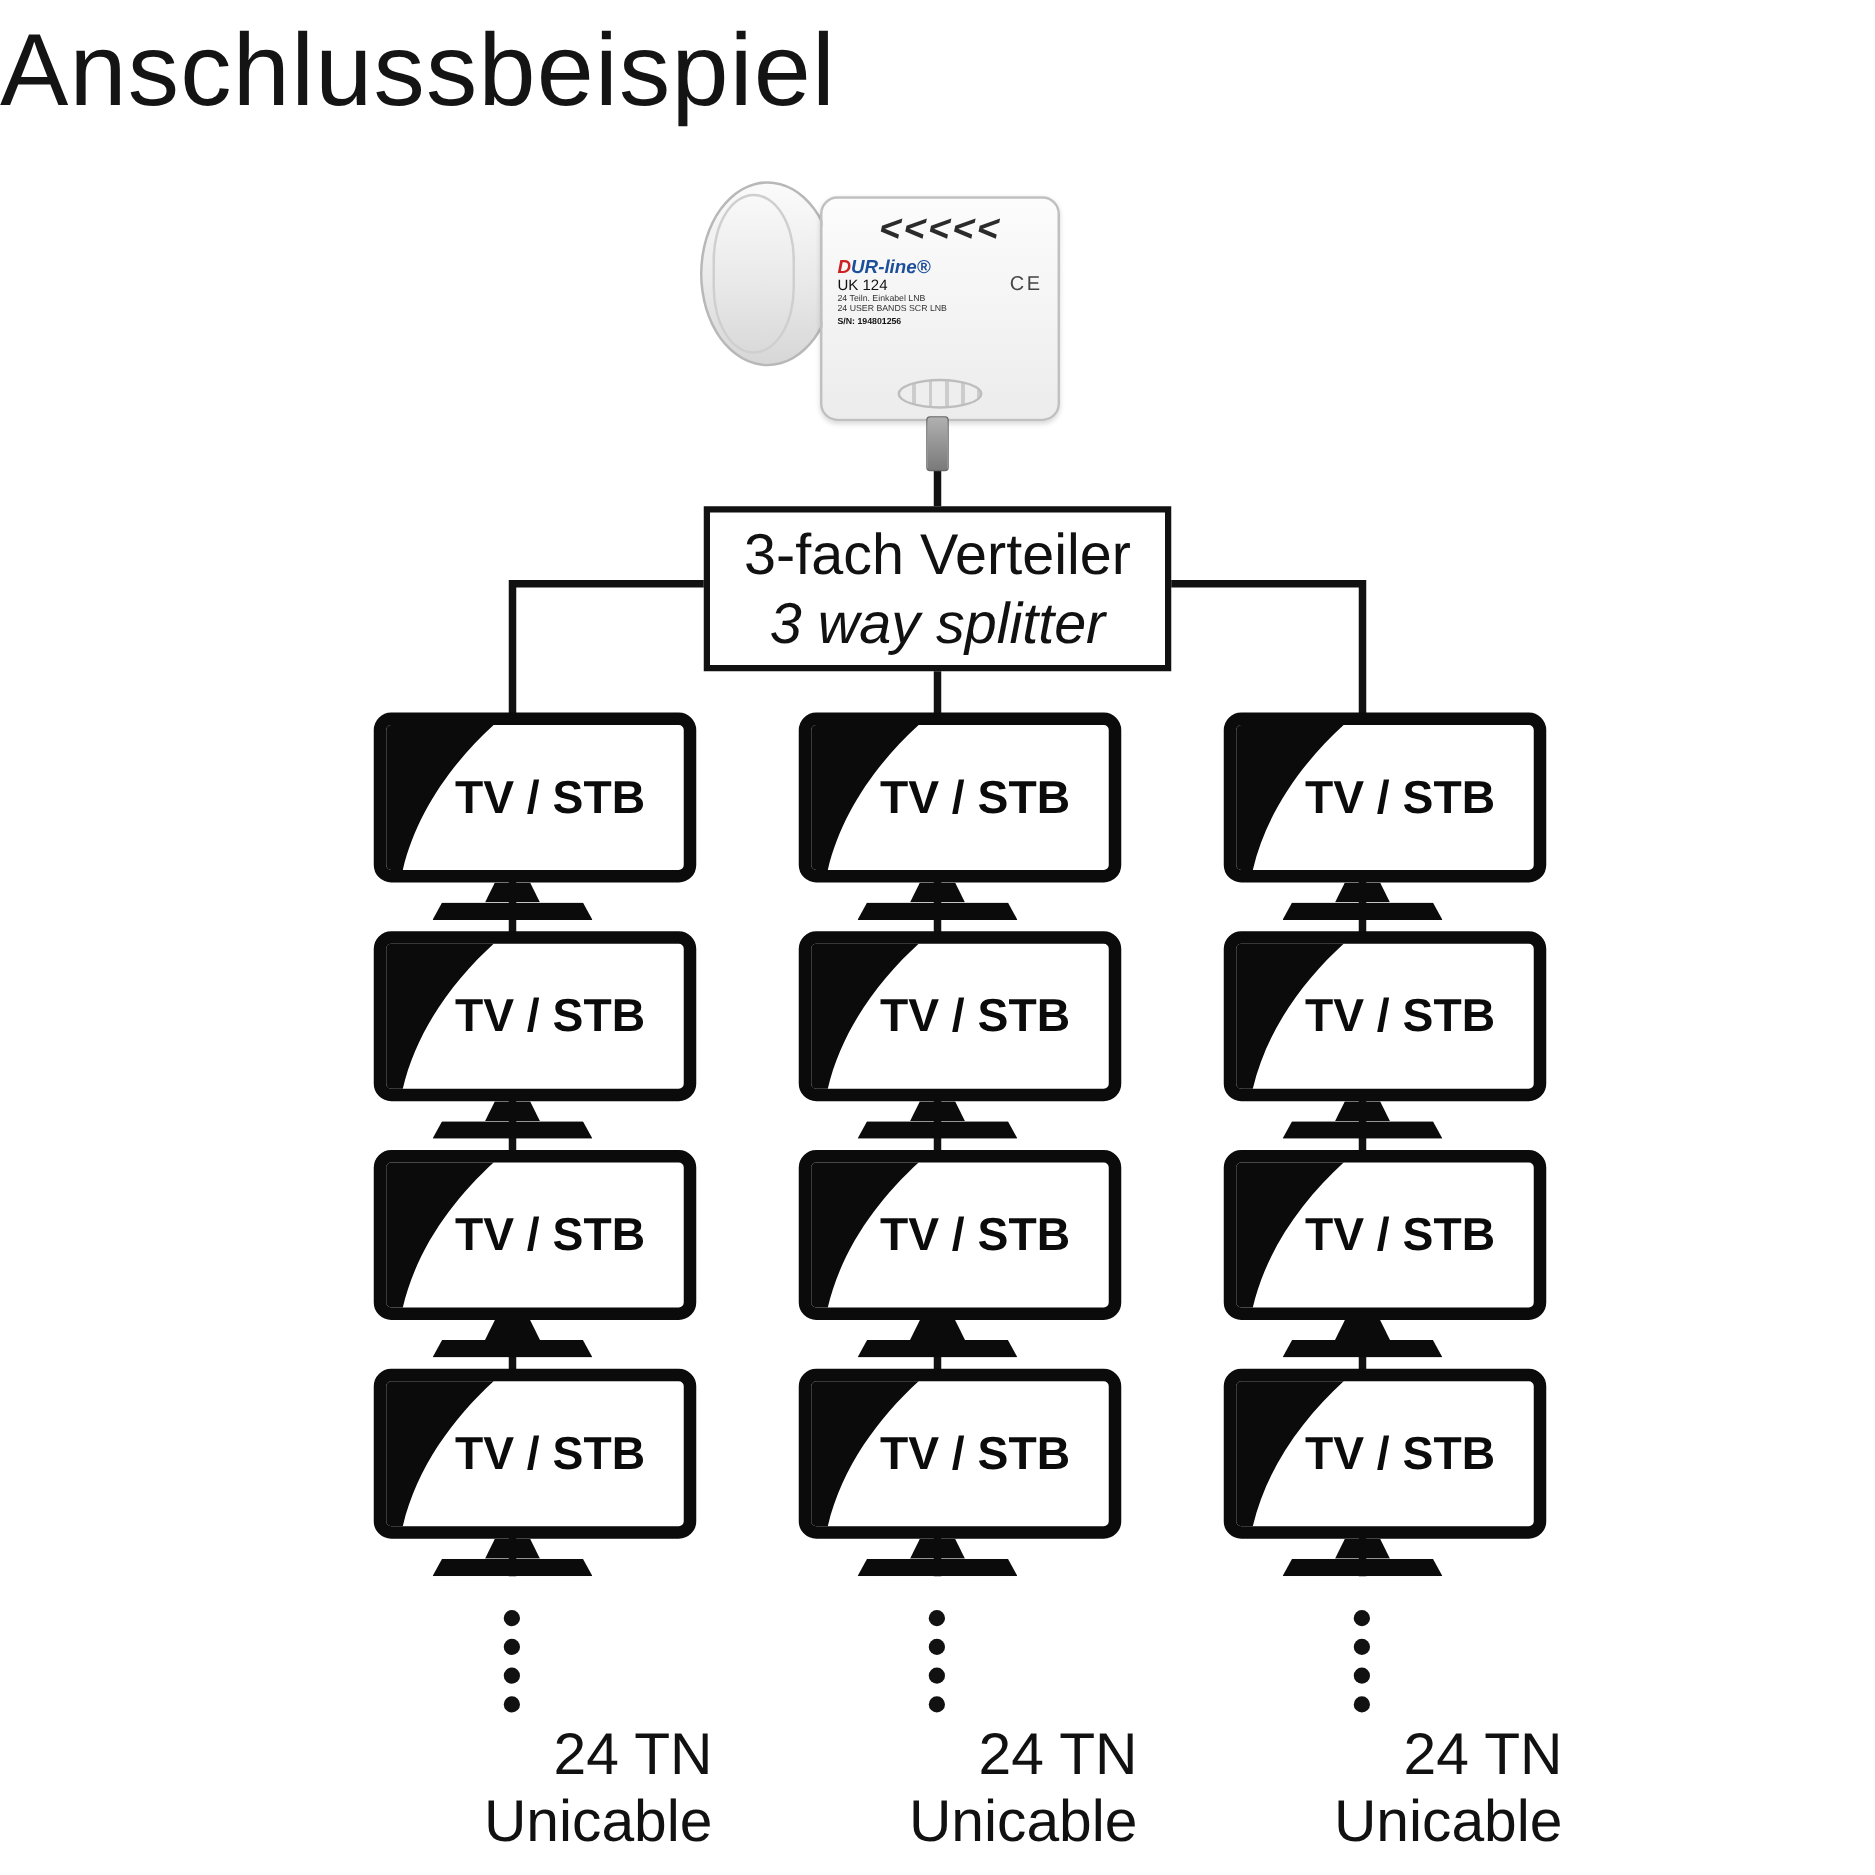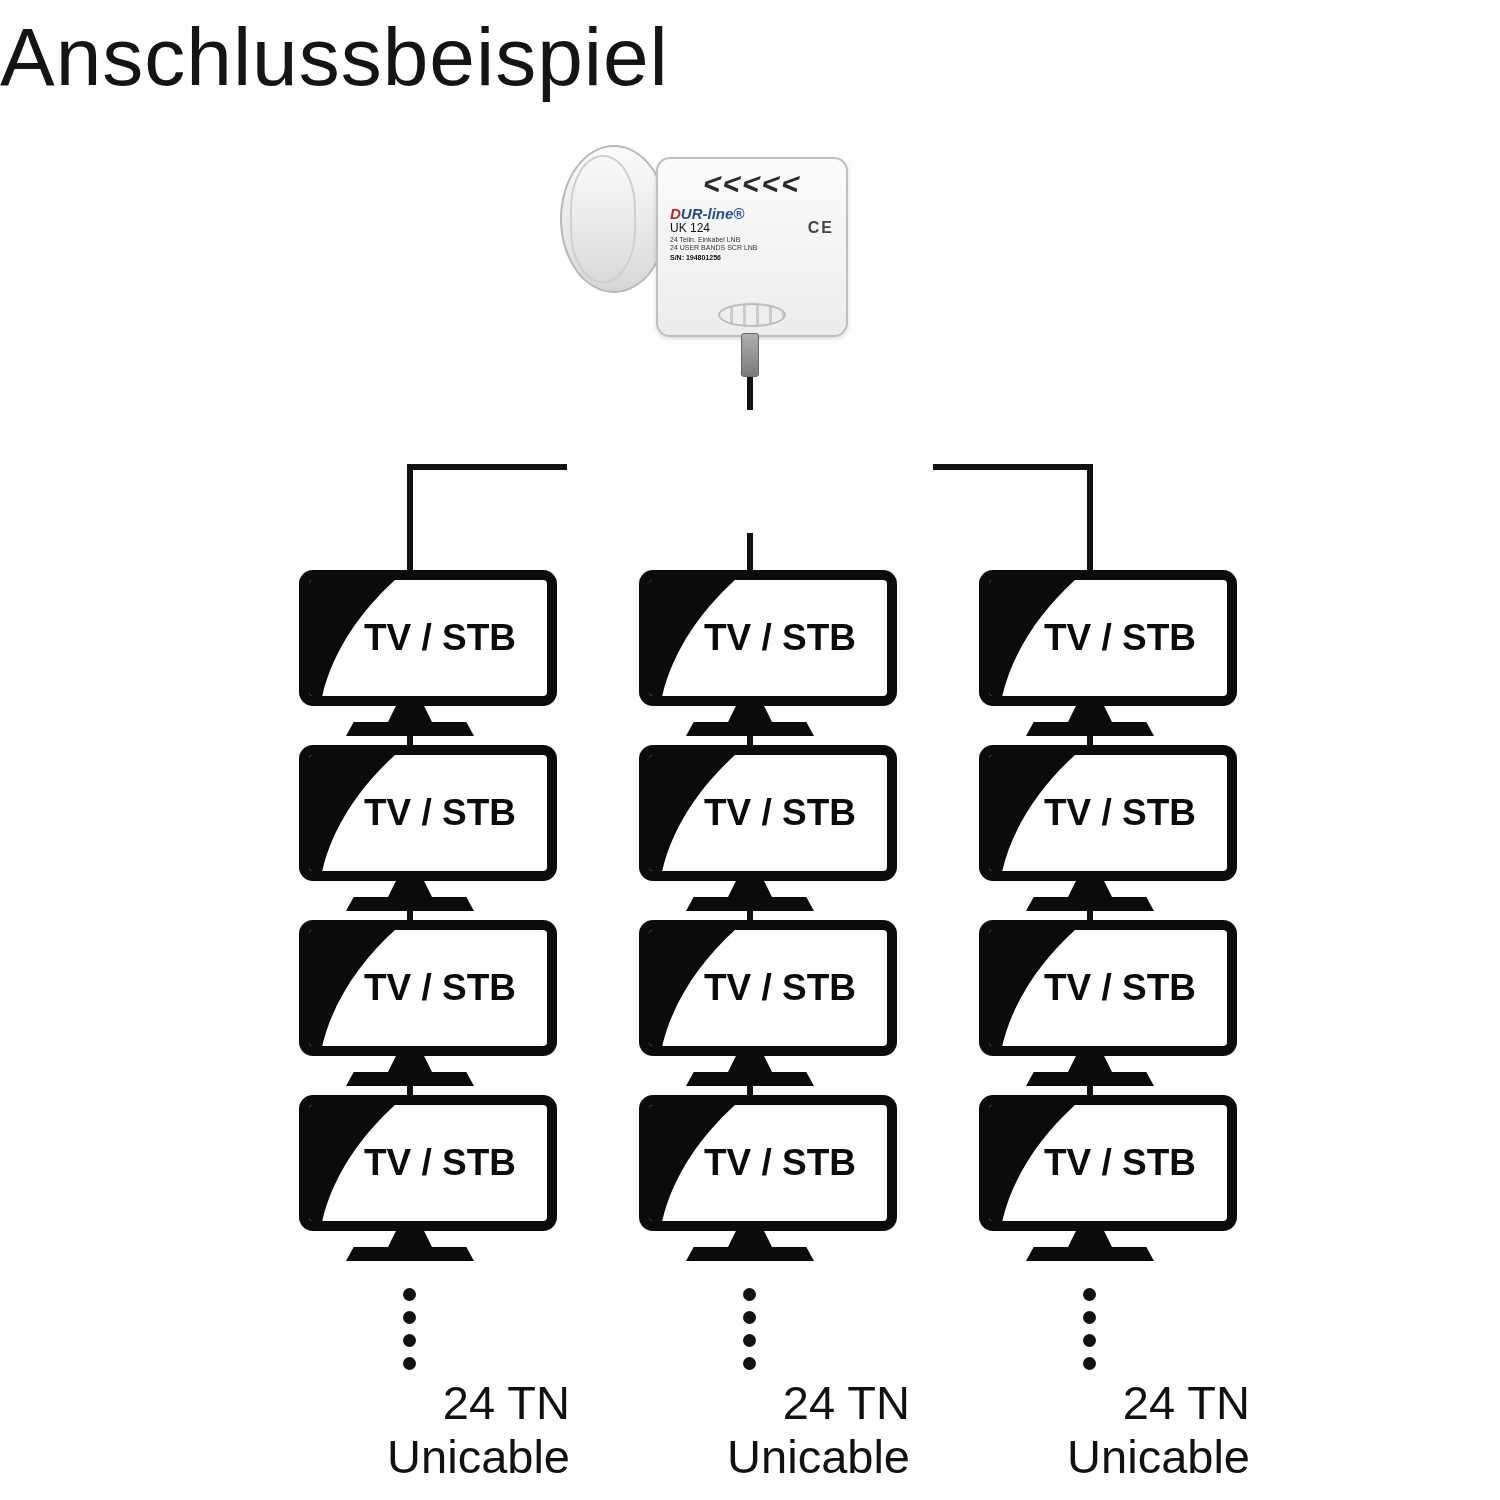--- a/index.html
+++ b/index.html
@@ -38,21 +38,21 @@
     letter-spacing:2px;transform:skewX(-12deg);
   }
   .lnb-label{position:absolute;left:12px;top:46px;width:130px;line-height:1.15;}
   .lnb-brand{font-size:15px;font-weight:700;font-style:italic;color:#1b4e9b;}
   .lnb-brand::first-letter{color:#cc2222;}
   .lnb-model{font-size:12px;font-weight:400;color:#111;}
   .lnb-desc{font-size:7px;color:#333;}
   .lnb-serial{font-size:7px;font-weight:700;color:#111;margin-top:2px;}
   .lnb-ce{
     position:absolute;right:12px;top:60px;font-size:16px;color:#444;
-    letter-spacing:2px;font-weight:700;text-align:right;
+    letter-spacing:2px;font-weight:400;text-align:right;
   }
   .lnb-oval{
     position:absolute;left:50%;bottom:8px;transform:translateX(-50%);
     width:64px;height:20px;border:2px solid #bdbdbd;border-radius:50%;
     background:repeating-linear-gradient(90deg,#eee 0 10px,#ccc 10px 13px);
   }
   .lnb-connector{
     position:absolute;left:181px;top:198px;width:18px;height:44px;
     background:linear-gradient(180deg,#b0b0b0,#7a7a7a);
     border:1px solid #666;border-radius:3px;box-sizing:border-box;
@@ -122,20 +122,24 @@
         <div class="lnb-desc">24 Teiln. Einkabel LNB</div>
         <div class="lnb-desc">24 USER BANDS SCR LNB</div>
         <div class="lnb-serial">S/N: 194801256</div>
       </div>
       <div class="lnb-ce">CE</div>
       <div class="lnb-oval"></div>
     </div>
     <div class="lnb-connector"></div>
   </div>
 
+  <div class="splitter">
+    <div class="splitter-line1">3-fach Verteiler</div>
+    <div class="splitter-line2">3 way splitter</div>
+  </div>
 
   <div class="tv" style="left:299px;top:570px;">
     <div class="tv-screen">
       <svg class="tv-swoosh" viewBox="0 0 90 118">
           <path d="M0 0 L88 0 C55 30 25 70 14 118 L0 118 Z" fill="#0b0b0b"></path>
         </svg>
       <span class="tv-label">TV / STB</span>
     </div>
     <div class="tv-neck"></div>
     <div class="tv-base"></div>

